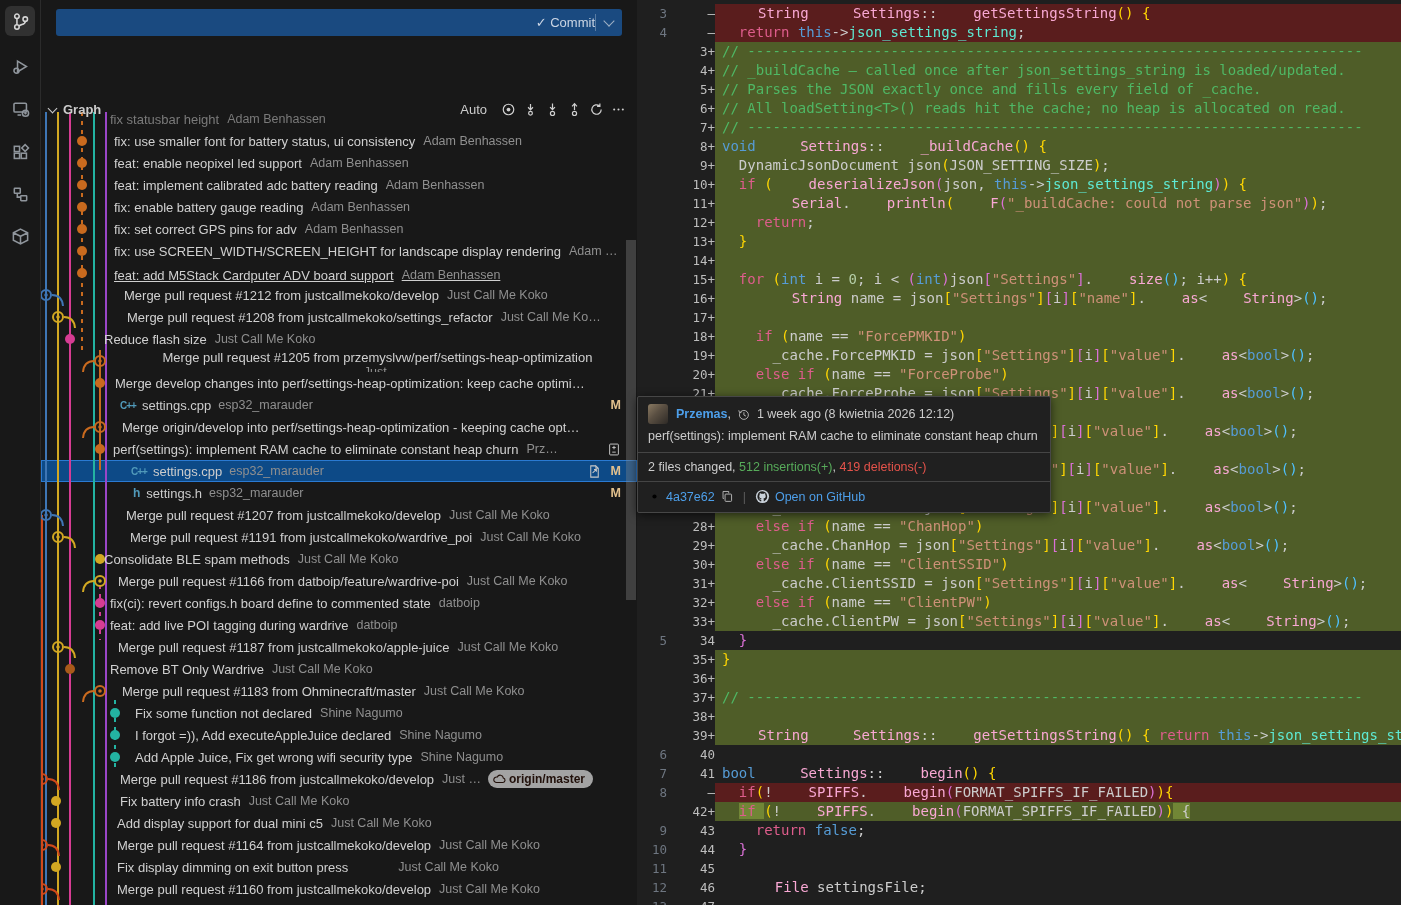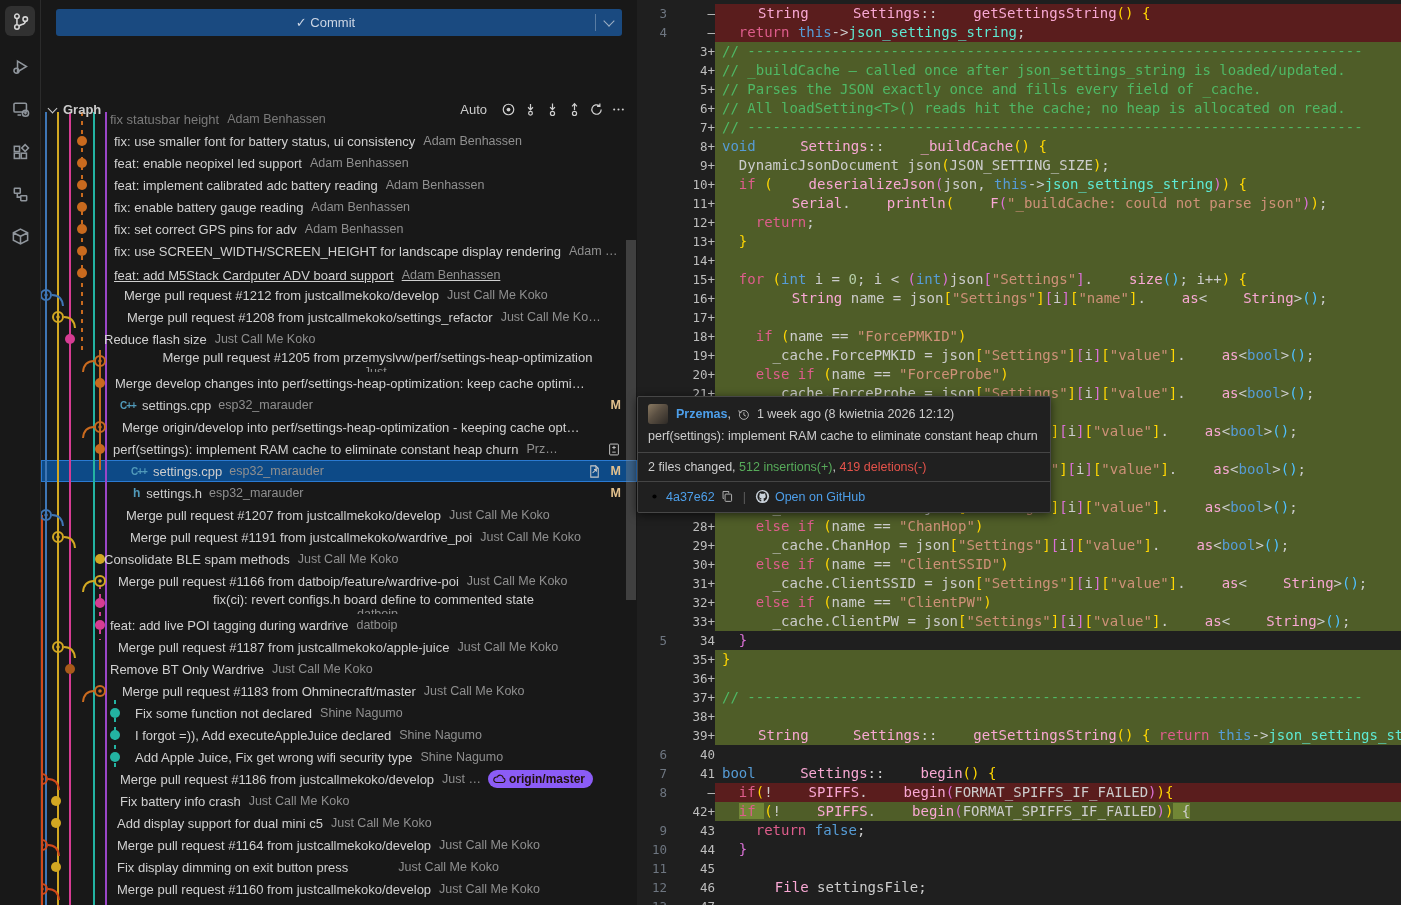--- a/index.html
+++ b/index.html
@@ -8,21 +8,21 @@
   
   #activitybar{position:absolute;left:0;top:0;width:40px;height:905px;background:#181818;border-right:1px solid #2b2b2b;z-index:20;}
   .ab-item{width:40px;height:42px;display:flex;align-items:center;justify-content:center;cursor:pointer;}
   .ab-box{width:30px;height:30px;display:flex;align-items:center;justify-content:center;border-radius:6px;color:#8f959c;}
   .ab-item.active .ab-box{background:#313131;color:#d7d7d7;}
   .ab-box svg{stroke:currentColor;fill:none;stroke-width:1.3;}
   
   #sidepanel{position:absolute;left:41px;top:0;width:596px;height:905px;background:#181818;overflow:hidden;}
   #commitbtn{position:absolute;left:15px;top:9px;width:566px;height:27px;background:#1a4a80;border:none;border-radius:3px;
              color:#ccd6e4;font-size:13px;display:flex;align-items:center;cursor:pointer;font-family:inherit;padding:0;}
-  #commitbtn .lbl{flex:1;text-align:center;}
+  #commitbtn .lbl{flex:1;text-align:right;}
   #commitbtn .sep{width:1px;height:17px;background:rgba(255,255,255,.28);}
   #commitbtn .dd{width:26px;display:flex;align-items:center;justify-content:center;}
   .chev{width:7px;height:7px;border-right:1.6px solid #9fb0c4;border-bottom:1.6px solid #9fb0c4;transform:rotate(45deg);margin-top:-4px;}
   
   #gheader{position:absolute;left:0;top:99px;width:596px;height:20px;z-index:6;display:flex;align-items:center;color:#cccccc;font-size:13px;}
   #gheader .gchev{width:6px;height:6px;border-right:1.4px solid #cccccc;border-bottom:1.4px solid #cccccc;transform:rotate(45deg);margin:0 7px 2px 8px;}
   #gheader .title{font-weight:700;}
   #gheader .spacer{flex:1;}
   #gheader .auto{color:#cccccc;margin-right:10px;cursor:pointer;}
   .hicon{width:22px;height:18px;display:flex;align-items:center;justify-content:center;color:#cfcfcf;cursor:pointer;}
@@ -37,21 +37,21 @@
   .grow .auth{color:#8f8f8f;margin-left:8px;font-size:12.5px;}
   .grow.dim .msg,.grow.dim .auth{color:#7a7a7a;}
   .grow .grow-spacer{flex:1;}
   .grow .right{display:flex;align-items:center;margin-right:16px;}
   .mbadge{color:#e2c08d;font-weight:700;margin-left:9px;font-size:12.5px;}
   .fico{font-weight:700;color:#519aba;margin-right:6px;font-size:10px;letter-spacing:-1px;}
   .fico.h{font-size:12px;letter-spacing:0;}
   .fname{color:#cccccc;}
   .frepo{color:#8f8f8f;margin-left:7px;font-size:12.5px;}
   .selunder{position:absolute;left:0;width:596px;height:22px;background:#0d4a87;border:1px solid #2a7ad2;box-sizing:border-box;z-index:1;}
-  .branchbadge{display:flex;align-items:center;background:#8b5cf6;color:#21100a;border-radius:9px;height:18px;
+  .branchbadge{display:flex;align-items:center;background:#a3a3a3;color:#21100a;border-radius:9px;height:18px;
                padding:0 8px 0 5px;margin-left:7px;font-size:12px;font-weight:600;}
   .branchbadge svg{margin-right:3px;stroke:#21100a;fill:none;stroke-width:1.2;}
   .rico{color:#c8c8c8;margin-left:8px;display:flex;align-items:center;}
   .rico svg{stroke:currentColor;fill:none;stroke-width:1.1;}
   #vscroll{position:absolute;left:585px;top:240px;width:10px;height:360px;background:rgba(140,140,140,.35);z-index:8;cursor:pointer;}
   
   #editor{position:absolute;left:637px;top:0;width:764px;height:905px;background:#1f1f1f;overflow:hidden;
           font-family:"DejaVu Sans Mono","Liberation Mono",monospace;font-size:14px;padding-top:4px;box-sizing:border-box;}
   .dl{display:flex;height:19px;line-height:19px;white-space:pre;}
   .dl .go{width:30px;text-align:right;color:#6e7681;font-size:12.5px;flex:none;}
@@ -331,21 +331,21 @@
             <span class="auth">Just Call Me Koko</span>
           </div>
           <div class="grow" style="top: 548px; padding-left: 63px;">
             <span class="msg">Consolidate BLE spam methods</span>
             <span class="auth">Just Call Me Koko</span>
           </div>
           <div class="grow" style="top: 570px; padding-left: 77px;">
             <span class="msg">Merge pull request #1166 from datboip/feature/wardrive-poi</span>
             <span class="auth">Just Call Me Koko</span>
           </div>
-          <div class="grow" style="top: 592px; padding-left: 69px; flex-direction: column;">
+          <div class="grow" style="top: 592px; padding-left: 69px;">
             <span class="msg">fix(ci): revert configs.h board define to commented state</span>
             <span class="auth">datboip</span>
           </div>
           <div class="grow" style="top: 614px; padding-left: 69px;">
             <span class="msg">feat: add live POI tagging during wardrive</span>
             <span class="auth">datboip</span>
           </div>
           <div class="grow" style="top: 636px; padding-left: 77px;">
             <span class="msg">Merge pull request #1187 from justcallmekoko/apple-juice</span>
             <span class="auth">Just Call Me Koko</span>

